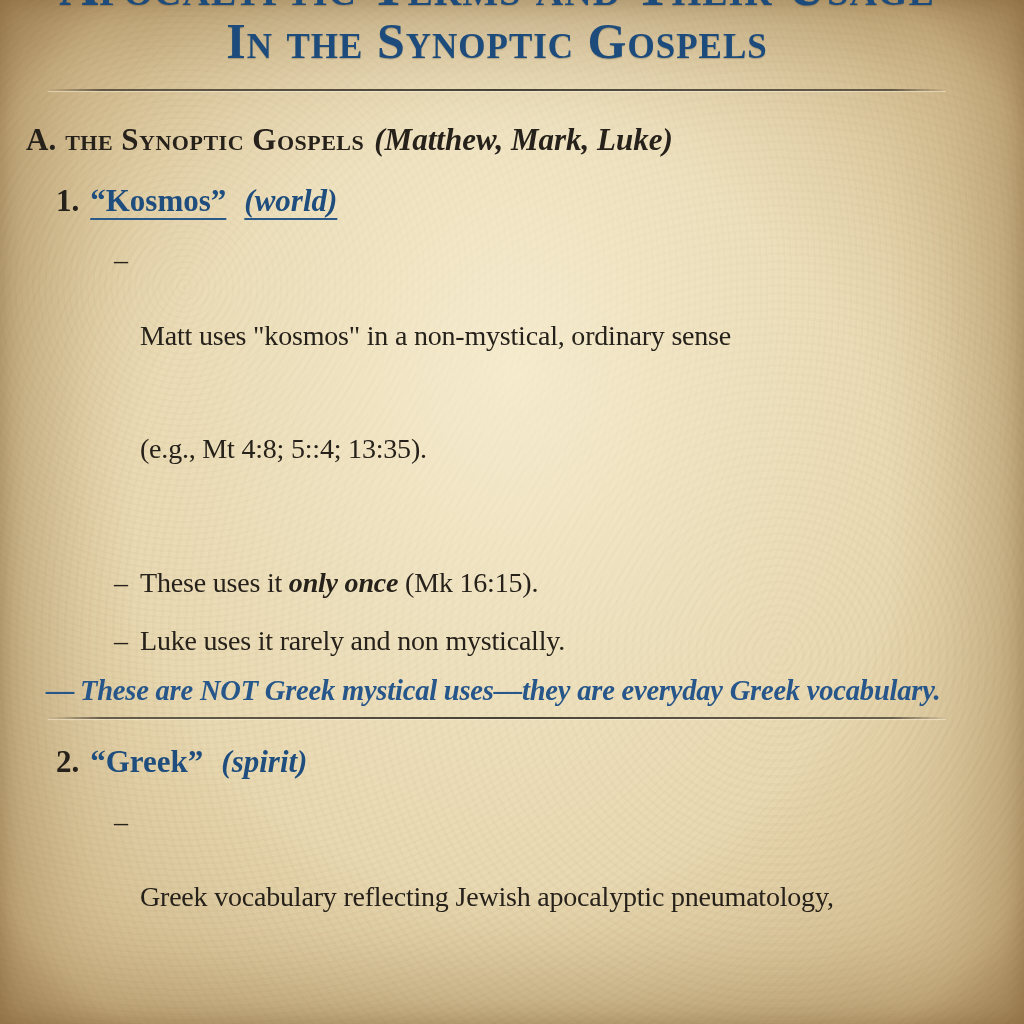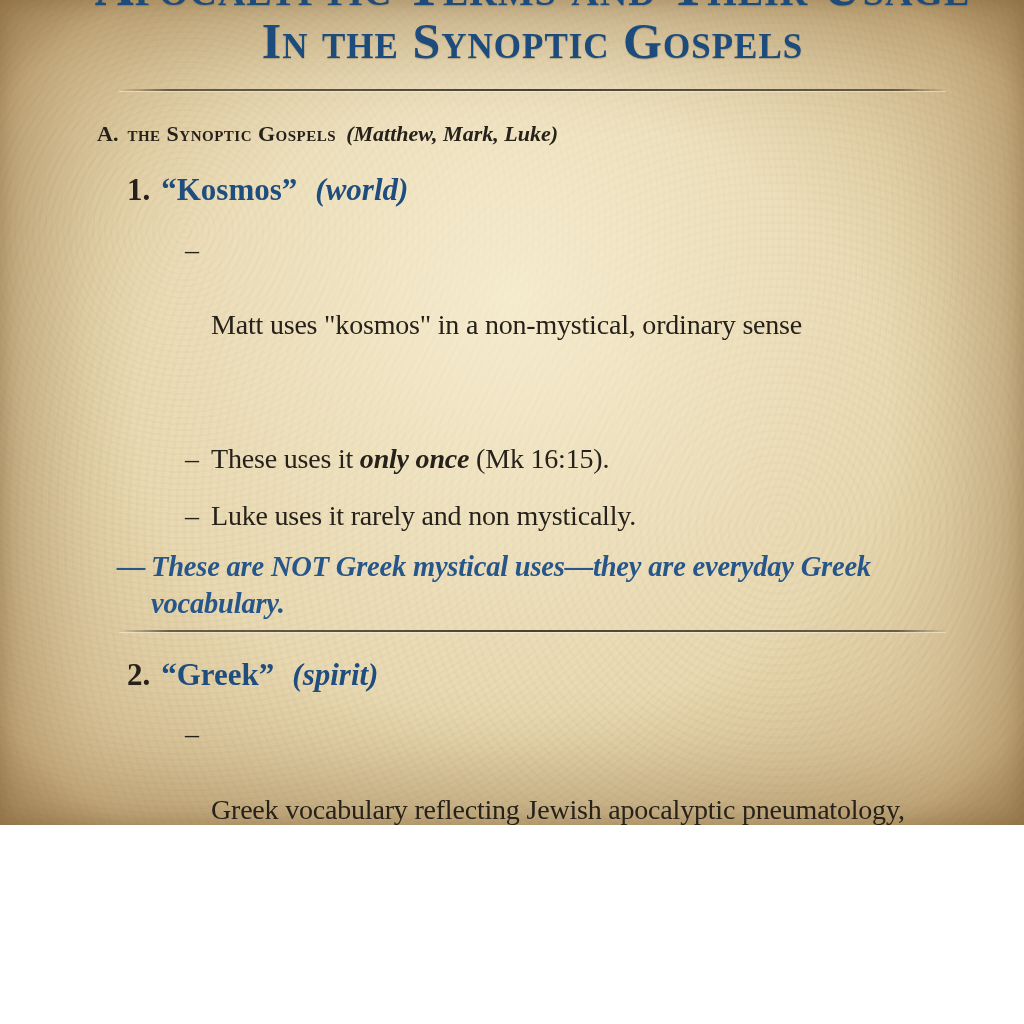--- a/index.html
+++ b/index.html
@@ -1,55 +1,55 @@
 <!DOCTYPE html>
 <html><head>
 <meta charset="utf-8">
 <style>
   html,body{margin:0;padding:0;}
   body{width:1024px;height:1024px;overflow:hidden;font-family:"Liberation Serif", serif;}
   .page{
-    position:relative;width:1024px;height:825px;overflow:hidden;
+    position:relative;width:1024px;height:1024px;overflow:hidden;
     background-color:#e7d7af;
     background-image:
       radial-gradient(ellipse at 50% 36%, rgba(250,242,216,.75), rgba(250,242,216,0) 62%),
       radial-gradient(ellipse at 50% 50%, rgba(0,0,0,0) 52%, rgba(160,120,64,.30) 88%, rgba(128,90,44,.55) 100%),
       repeating-radial-gradient(circle at 18% 28%, rgba(122,92,44,.035) 0 2px, rgba(0,0,0,0) 2px 6px),
       repeating-radial-gradient(circle at 76% 64%, rgba(122,92,44,.03) 0 3px, rgba(0,0,0,0) 3px 8px);
     box-shadow: inset 0 0 95px 28px rgba(122,88,42,.38), inset 0 0 18px 4px rgba(110,78,36,.25);
     box-sizing:border-box;
-    padding:0 56px 0 97px;
+    padding:0 56px 0 26px;
     color:#26211a;
   }
   
   .clip-strip{height:13px;overflow:hidden;text-align:center;margin:0 -20px;}
   .clip-text{
     font-size:54px;line-height:54px;font-weight:bold;color:#1d4c7c;
     font-variant:small-caps;white-space:nowrap;transform:translateY(-40px);
     letter-spacing:1px;text-shadow:0 1px 1px rgba(60,50,30,.25);
   }
   .main-title{
     margin:3px 0 0 0;text-align:center;font-size:50px;line-height:1.02;
     font-weight:bold;color:#1d4c7c;font-variant:small-caps;letter-spacing:1px;
     text-shadow:0 1px 1px rgba(60,50,30,.25);
   }
   .rule{
     height:2px;margin:22px 22px 0 22px;border:0;
     background:linear-gradient(to right, rgba(62,56,44,0), rgba(62,56,44,.75) 6%, rgba(43,39,31,.85) 50%, rgba(62,56,44,.75) 94%, rgba(62,56,44,0));
     box-shadow:0 1px 1px rgba(255,248,228,.5);
   }
-  .h-letter{margin-top:30px;font-size:22px;line-height:1.2;font-weight:bold;color:#26211a;}
+  .h-letter{margin-top:30px;font-size:31px;line-height:1.2;font-weight:bold;color:#26211a;}
   .h-letter .sc{font-variant:small-caps;letter-spacing:.5px;margin-left:9px;}
   .h-letter .paren{font-style:italic;margin-left:10px;font-weight:bold;}
   .h-num{margin-top:24px;padding-left:30px;font-size:31px;line-height:1.2;font-weight:bold;}
   .h-num .num{color:#26211a;margin-right:11px;}
   .h-num .term{color:#1f4e7e;}
   .h-num .gloss{color:#1f4e7e;font-style:italic;margin-left:18px;}
   .h-num.link .term,.h-num.link .gloss{
-    text-underline-offset:7px;
+    text-decoration:underline;text-underline-offset:7px;
     text-decoration-thickness:2px;text-decoration-color:#2a5988;
   }
   .bullet{display:flex;padding-left:88px;margin-top:20px;font-size:28px;line-height:1.35;color:#26211a;}
   .bullet .dash{flex:0 0 26px;}
   .bullet .btext{white-space:pre-wrap;letter-spacing:-.2px;}
   .b-bold{font-weight:bold;font-style:italic;}
   .note{display:flex;padding-left:20px;margin-top:13px;font-size:28.5px;line-height:1.3;
         font-style:italic;font-weight:600;color:#27568a;letter-spacing:-.2px;}
   .note .dash{flex:0 0 34px;}
   .mt-b1{margin-top:22px;} .mt-div2{margin-top:8px;}
@@ -72,20 +72,21 @@
   </div>
 
   <div class="h-num link">
     <span class="num">1.</span><span class="term">“Kosmos”</span><span class="gloss">(world)</span>
   </div>
 
   <div class="bullet mt-b1">
     <span class="dash">–</span>
     <span class="btext">
       <span style="display:block">Matt uses "kosmos" in a non-mystical, ordinary sense</span>
+      <span style="display:block">(e.g., Mt 4:8; 5::4; 13:35).</span>
     </span>
   </div>
 
   <div class="bullet">
     <span class="dash">–</span>
     <span class="btext"><span>These uses it </span><span class="b-bold">only once</span><span> (Mk 16:15).</span></span>
   </div>
 
   <div class="bullet">
     <span class="dash">–</span>

